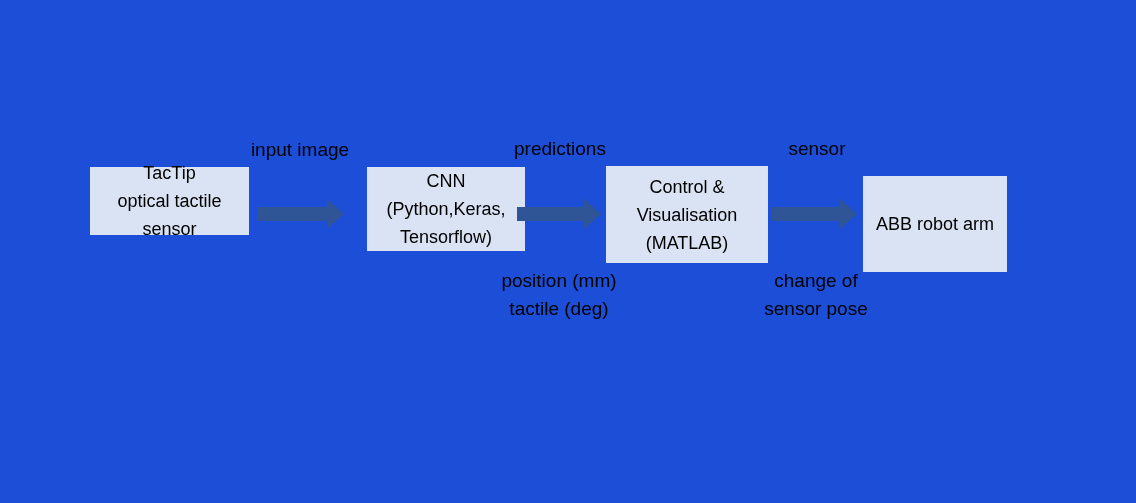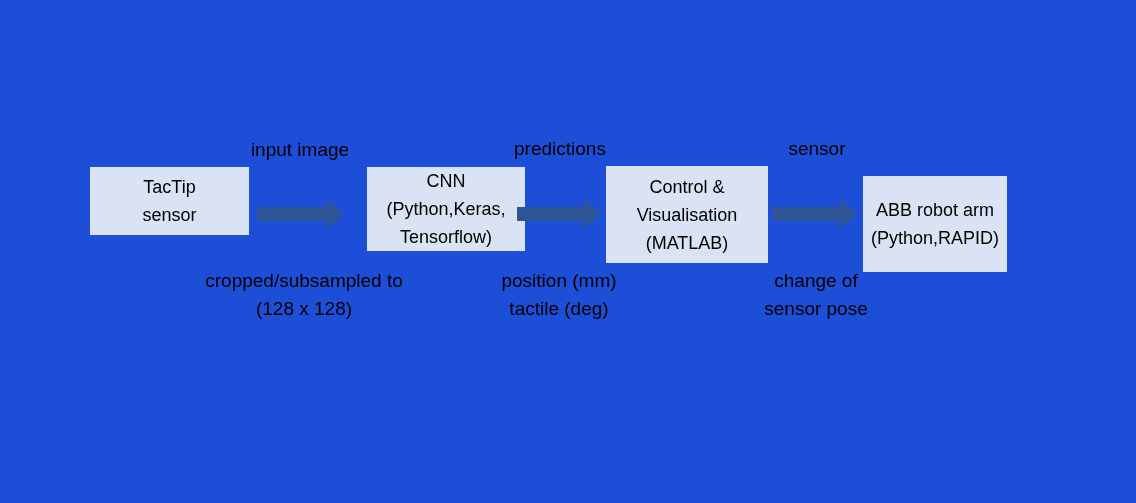--- a/index.html
+++ b/index.html
@@ -56,56 +56,52 @@
 <body>
 
 <div class="stage">
 
   <div class="flow-label top-label" style="left:300px; top:139px">input image</div>
   <div class="flow-label top-label" style="left:560px; top:138px">predictions</div>
   <div class="flow-label top-label" style="left:817px; top:138px">sensor</div>
 
   <div class="node" style="left:90px; top:167px; width:159px; height:68px">
     <span class="line">TacTip</span>
+    <span class="line">optical tactile</span>
     <span class="line">sensor</span>
   </div>
 
   <div class="node" style="left:367px; top:167px; width:158px; height:84px">
     <span class="line">CNN</span>
     <span class="line">(Python,Keras,</span>
     <span class="line">Tensorflow)</span>
   </div>
 
   <div class="node" style="left:606px; top:166px; width:162px; height:97px">
     <span class="line">Control &amp;</span>
     <span class="line">Visualisation</span>
     <span class="line">(MATLAB)</span>
   </div>
 
   <div class="node" style="left:863px; top:176px; width:144px; height:96px">
     <span class="line">ABB robot arm</span>
-    <span class="line">(Python,RAPID)</span>
   </div>
 
   <svg class="arrow" style="left:257px; top:199px" width="87" height="30" viewBox="0 0 87 30" aria-hidden="true">
     <polygon points="0,8 70,8 70,0 87,15 70,30 70,22 0,22" fill="#2f5597"></polygon>
   </svg>
 
   <svg class="arrow" style="left:517px; top:199px" width="84" height="30" viewBox="0 0 84 30" aria-hidden="true">
     <polygon points="0,8 67,8 67,0 84,15 67,30 67,22 0,22" fill="#2f5597"></polygon>
   </svg>
 
   <svg class="arrow" style="left:772px; top:199px" width="85" height="30" viewBox="0 0 85 30" aria-hidden="true">
     <polygon points="0,8 68,8 68,0 85,15 68,30 68,22 0,22" fill="#2f5597"></polygon>
   </svg>
 
-  <div class="flow-label bottom-label" style="left:304px; top:267px">
-    <div>cropped/subsampled to</div>
-    <div>(128 x 128)</div>
-  </div>
 
   <div class="flow-label bottom-label" style="left:559px; top:267px">
     <div>position (mm)</div>
     <div>tactile (deg)</div>
   </div>
 
   <div class="flow-label bottom-label" style="left:816px; top:267px">
     <div>change of</div>
     <div>sensor pose</div>
   </div>

